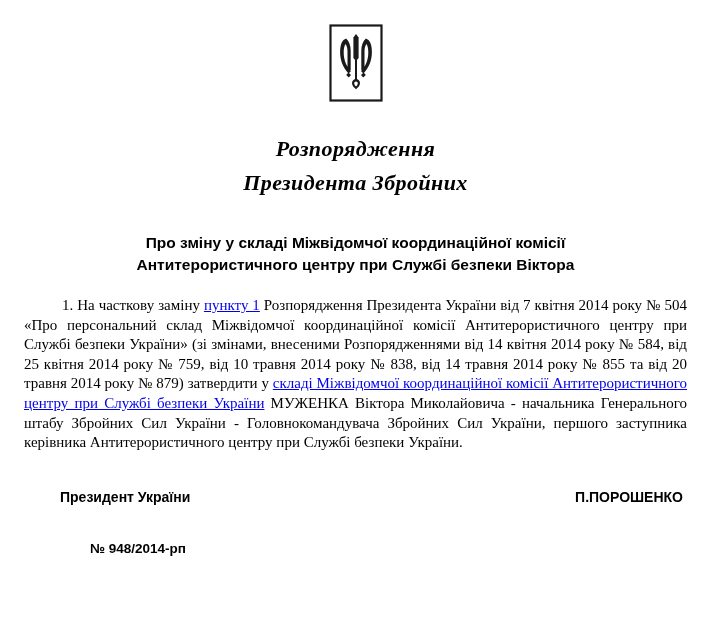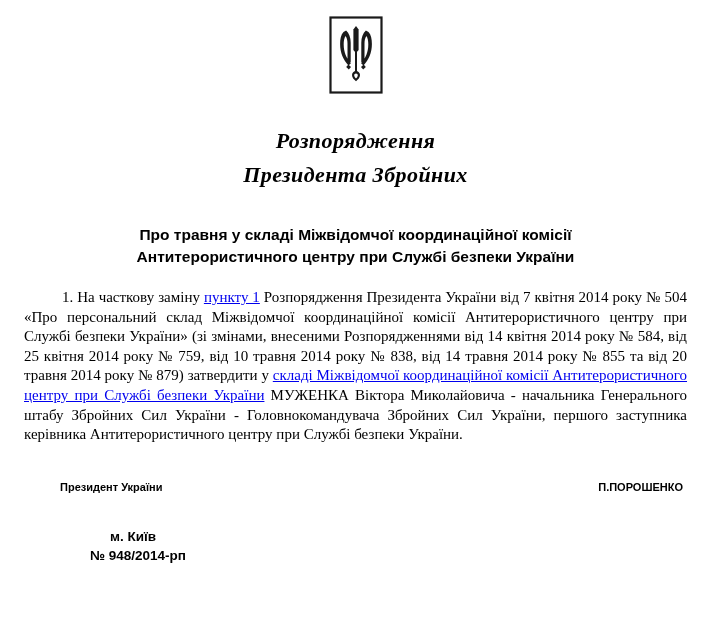--- a/index.html
+++ b/index.html
@@ -12,21 +12,21 @@
     background: #ffffff;
     font-family: "Liberation Serif", serif;
     color: #000000;
     overflow: hidden;
   }
   .page {
     width: 711px;
     height: 624px;
     position: relative;
     box-sizing: border-box;
-    padding: 8px 22px;
+    padding: 16px 22px;
   }
   .emblem-wrap {
     text-align: center;
     padding-top: 8px;
     height: 86px;
   }
   .emblem {
     display: inline-block;
   }
   .title-block {
@@ -64,21 +64,21 @@
   .lnk {
     text-decoration: underline;
   }
   .signature-row {
     margin-top: 36px;
     display: flex;
     justify-content: space-between;
     align-items: center;
     font-family: "Liberation Sans", sans-serif;
     font-weight: bold;
-    font-size: 11px;
+    font-size: 14px;
     padding: 0 6px 0 38px;
   }
   .footer {
     margin-top: 34px;
     font-family: "Liberation Sans", sans-serif;
     font-weight: bold;
     font-size: 13.5px;
     line-height: 19px;
     padding-left: 62px;
   }
@@ -110,29 +110,28 @@
       </svg>
     </span>
   </div>
 
   <div class="title-block">
     <div class="doc-title-line">Розпорядження</div>
     <div class="doc-title-line">Президента Збройних</div>
   </div>
 
   <div class="subject">
-    <span class="subject-line">Про травня у складі Міжвідомчої координаційної комісії</span>
-    <span class="subject-line">Антитерористичного центру при Службі безпеки України</span>
+    <span class="subject-line">Про зміну у складі Міжвідомчої координаційної комісії</span>
+    <span class="subject-line">Антитерористичного центру при Службі безпеки Віктора</span>
   </div>
 
   <div class="body-text"><span>1. На часткову заміну </span><a class="lnk" href="#">пункту 1</a><span> Розпорядження Президента України від 7 квітня 2014 року № 504 «Про персональний склад Міжвідомчої координаційної комісії Антитерористичного центру при Службі безпеки України» (зі змінами, внесеними Розпорядженнями від 14 квітня 2014 року № 584, від 25 квітня 2014 року № 759, від 10 травня 2014 року № 838, від 14 травня 2014 року № 855 та від 20 травня 2014 року № 879) затвердити у </span><a class="lnk" href="#">складі Міжвідомчої координаційної комісії Антитерористичного центру при Службі безпеки України</a><span> МУЖЕНКА Віктора Миколайовича - начальника Генерального штабу Збройних Сил України - Головнокомандувача Збройних Сил України, першого заступника керівника Антитерористичного центру при Службі безпеки України.</span></div>
 
   <div class="signature-row">
     <span>Президент України</span>
     <span>П.ПОРОШЕНКО</span>
   </div>
 
   <div class="footer">
-    <div class="f1">м. Київ</div>
     <div class="f3">№ 948/2014-рп</div>
   </div>
 
 </div>
 
 </body></html>

